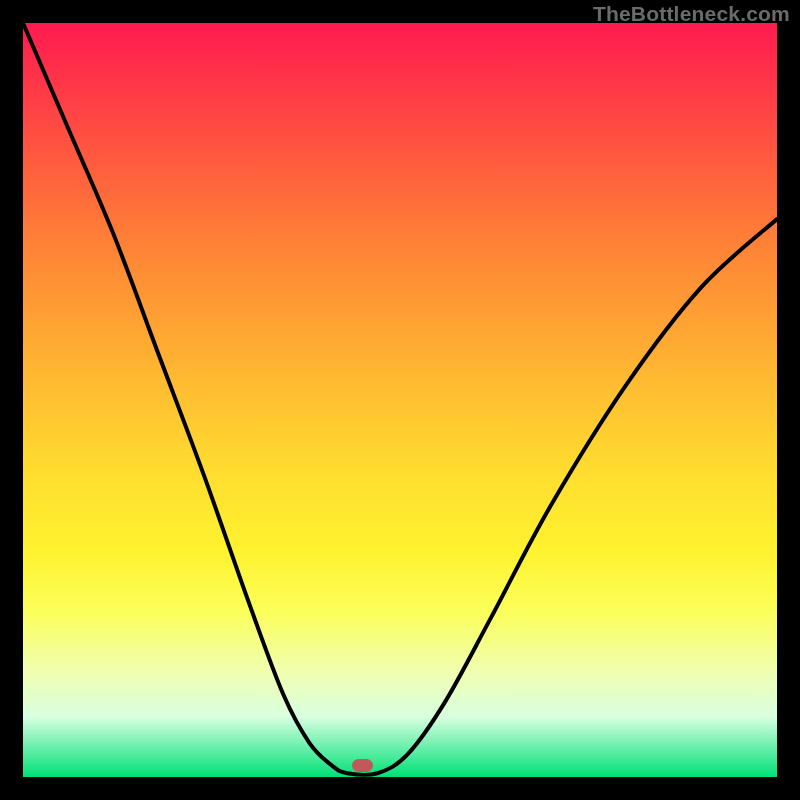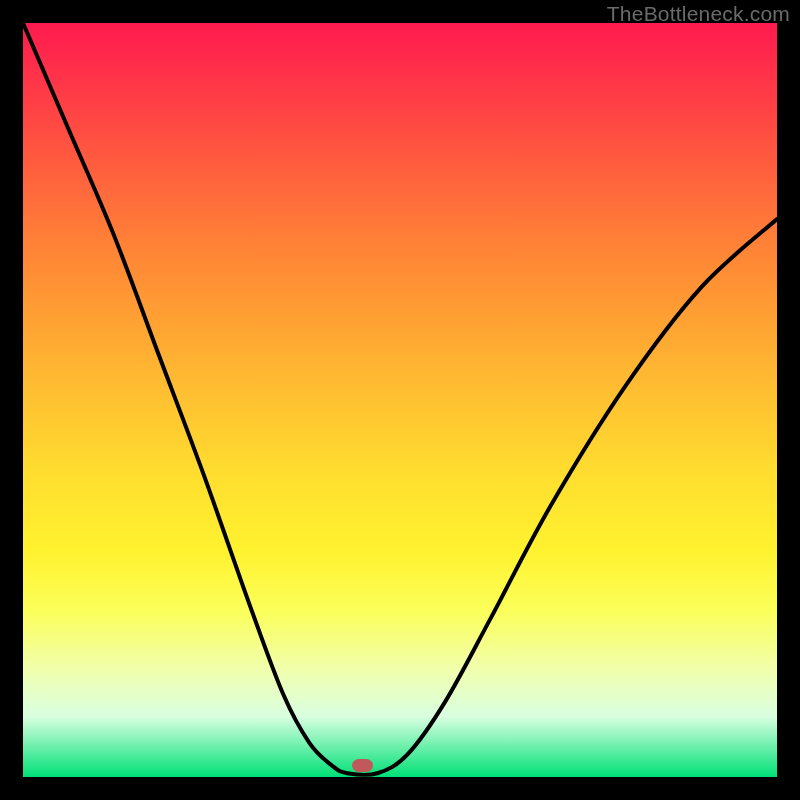--- a/index.html
+++ b/index.html
@@ -30,21 +30,21 @@
       #f0ffb0 86%,
       #d8ffe0 92%,
       #00e077 100%);
   }
   .watermark {
     position: absolute;
     top: 2px;
     right: 10px;
     color: #6b6b6b;
     font-size: 21px;
-    font-weight: 400;
+    font-weight: 700;
     letter-spacing: 0.2px;
   }
   .curve-svg {
     position: absolute;
     left: 23px;
     top: 23px;
     width: 754px;
     height: 754px;
   }
   .marker {

